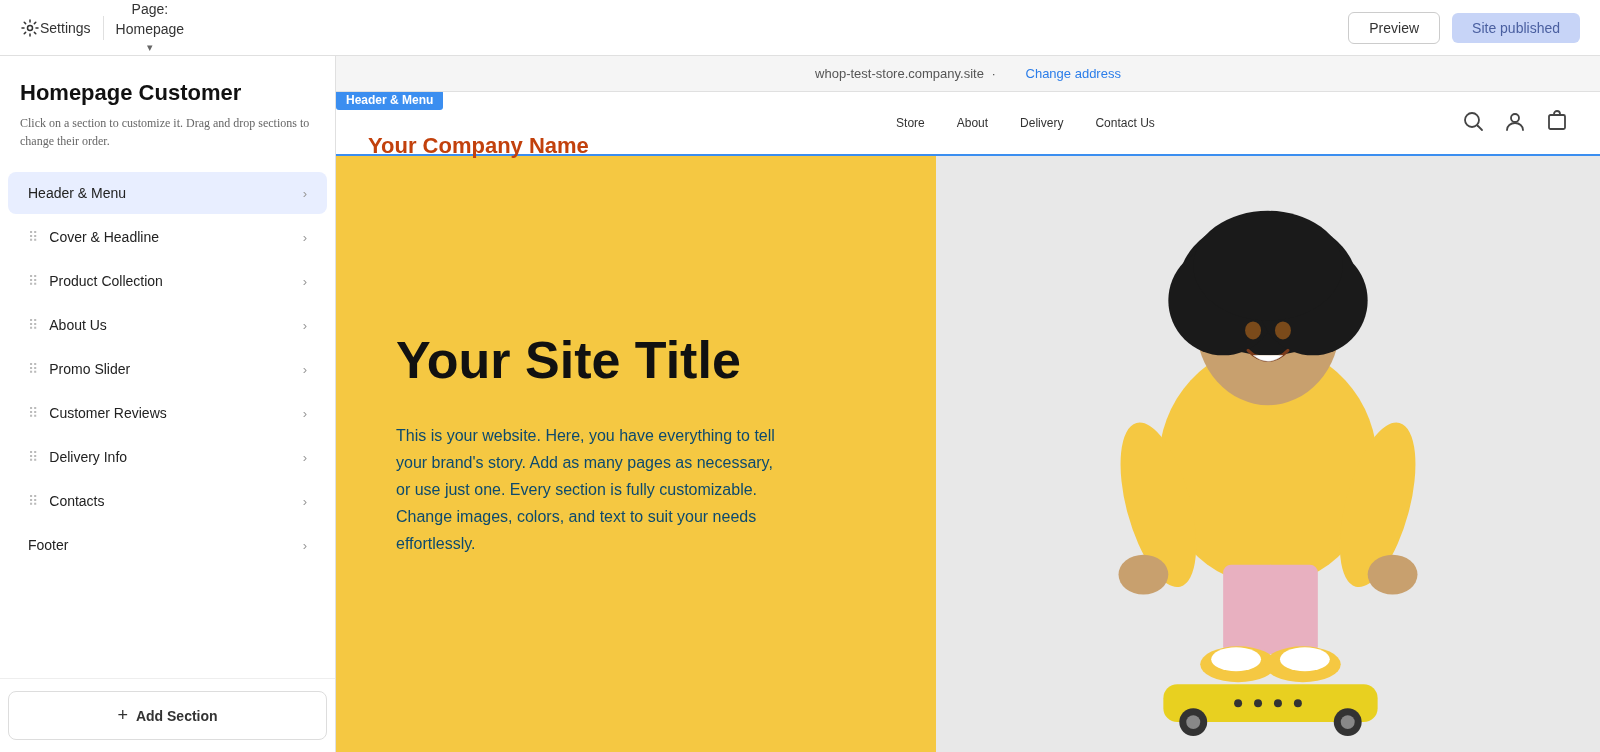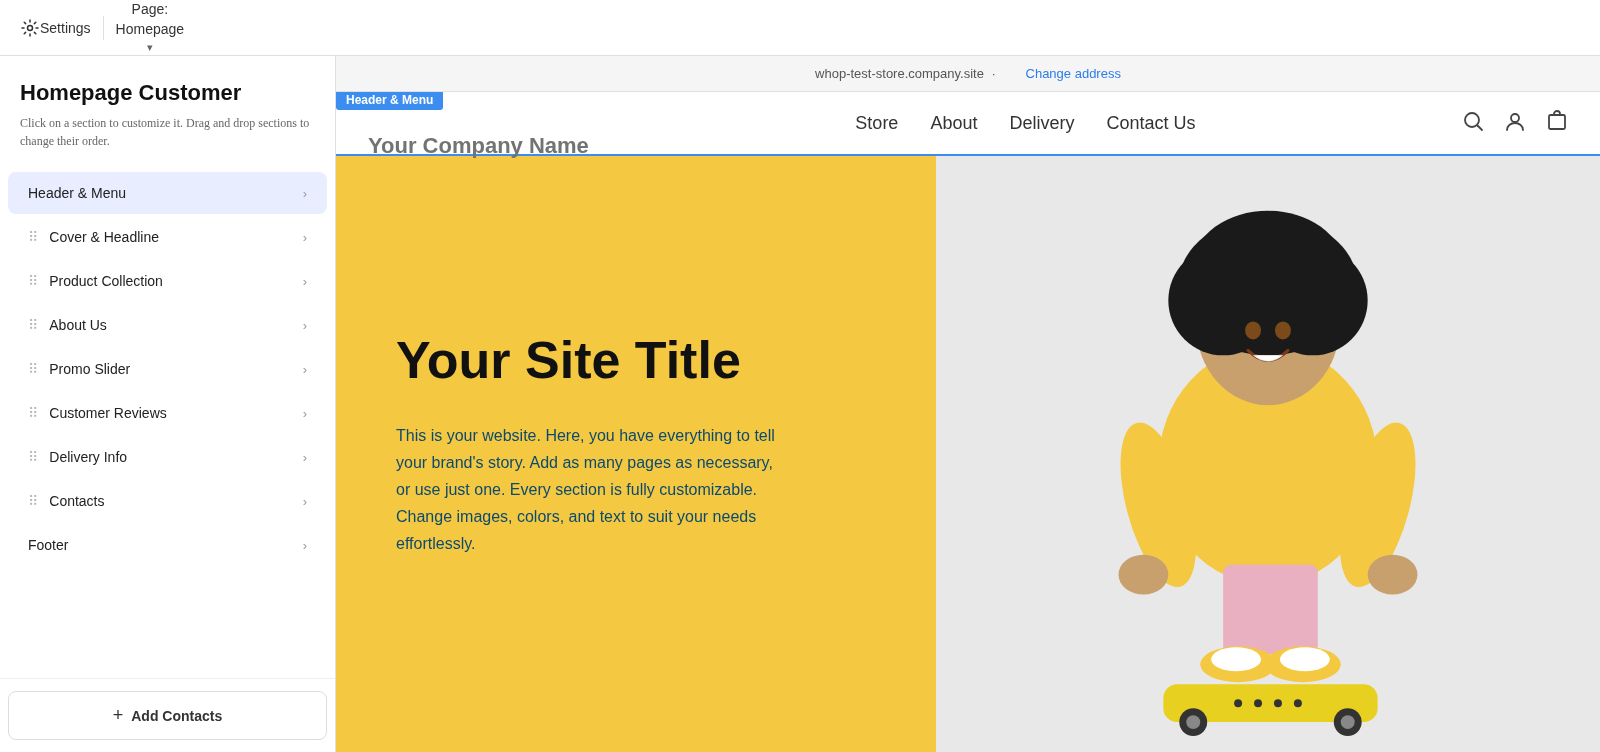--- a/index.html
+++ b/index.html
@@ -69,22 +69,22 @@
     
     .site-header {
       background: #fff; display: flex; align-items: center; justify-content: space-between;
       padding: 0 32px; height: 64px; position: relative; border-bottom: 2px solid #3b8ef0;
     }
     .header-menu-badge {
       position: absolute; top: -2px; left: 0;
       background: #3b8ef0; color: #fff; font-size: 12px; font-weight: 600;
       padding: 3px 10px; border-radius: 3px;
     }
-    .site-logo { font-size: 22px; font-weight: 700; color: #737373; margin-top: 45px; }
-    .site-nav { display: flex; align-items: center; gap: 32px; font-size: 18px; color: #333; }
+    .site-logo { font-size: 22px; font-weight: 700; color: #c2410c; margin-top: 45px; }
+    .site-nav { display: flex; align-items: center; gap: 32px; font-size: 12px; color: #333; }
     .site-nav span { cursor: pointer; }
     .site-nav-icons { display: flex; align-items: center; gap: 20px; }
     .site-nav-icon { font-size: 20px; color: #444; cursor: pointer; }
 
     
     .site-hero {
       display: flex; height: calc(752px - 56px - 34px - 64px);
       background: #f7f7f7; overflow: hidden;
     }
     .hero-left {
@@ -116,20 +116,24 @@
       </svg>
       <span>Settings</span>
     </div>
     <div class="divider-v"></div>
     <div style="display:flex;align-items:center;gap:4px;font-size:14px;color:#333;cursor:pointer;flex-direction:column;">
       <span>Page:</span>
       <span style="font-weight:500;">Homepage</span>
       <span style="font-size:11px;color:#666;">▾</span>
     </div>
   </div>
+  <div class="top-bar-right">
+    <button class="btn-preview">Preview</button>
+    <button class="btn-published">Site published</button>
+  </div>
 </div>
 
 <div class="main-layout">
 
   <div class="sidebar">
     <div class="sidebar-header">
       <div class="sidebar-title">Homepage Customer</div>
       <div class="sidebar-subtitle">Click on a section to customize it. Drag and drop sections to change their order.</div>
     </div>
     <div class="sidebar-items">
@@ -196,21 +200,21 @@
       </div>
 
       <div class="sidebar-item">
         <span>Footer</span>
         <span class="chevron-right">›</span>
       </div>
     </div>
     <div class="sidebar-footer">
       <button class="add-section-btn">
         <span style="font-size:18px;font-weight:300;">+</span>
-        <span>Add Contacts</span>
+        <span>Add Section</span>
       </button>
     </div>
   </div>
 
   <div class="preview-area">
 
     <div class="address-bar">
       <span>whop-test-store.company.site</span>
       <span style="margin:0 4px;">·</span>
       <a href="#">Change address</a>

